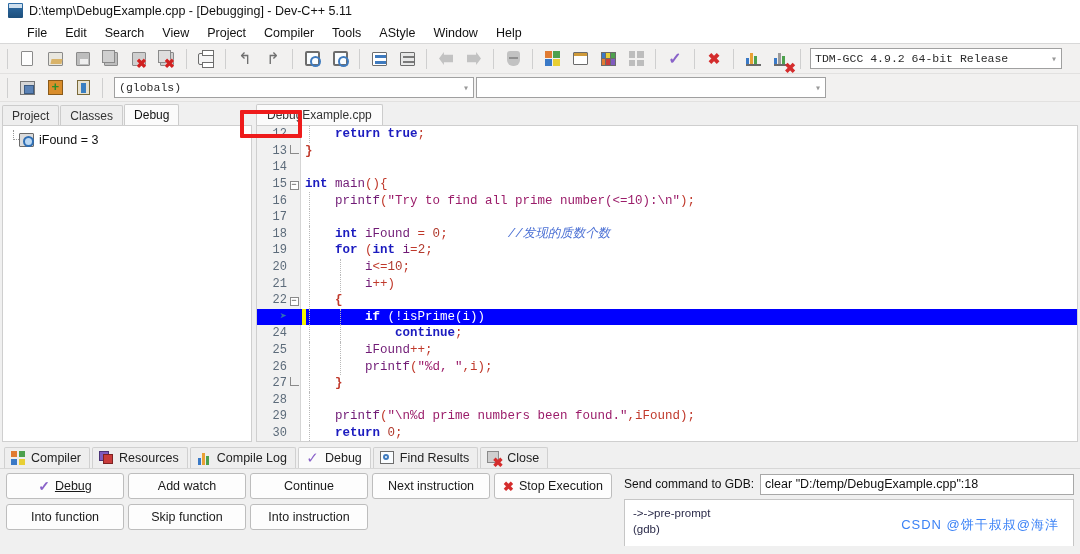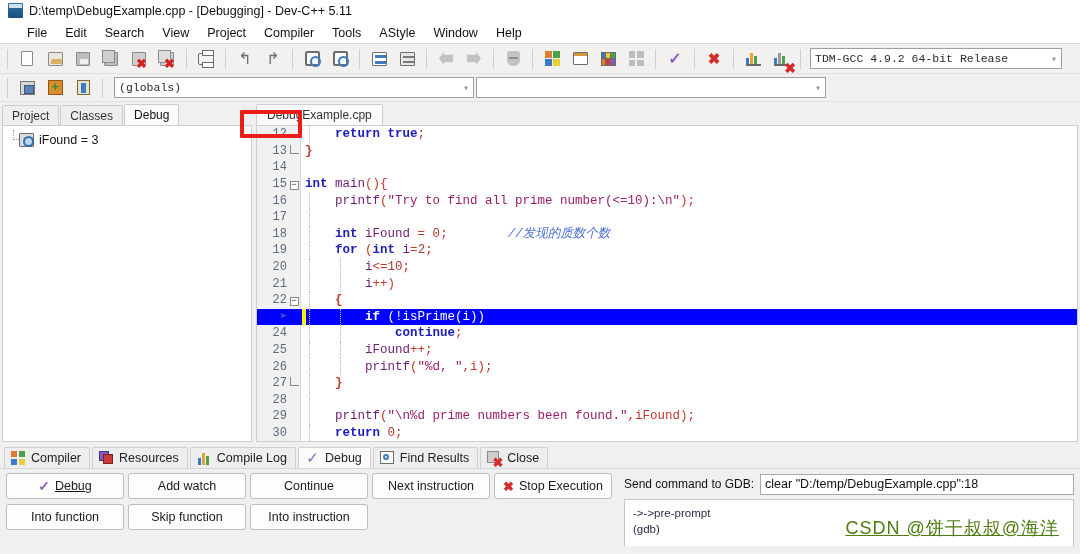--- a/index.html
+++ b/index.html
@@ -246,22 +246,22 @@
     flex: 1; margin-left: 6px; height: 21px; background: #fff;
     border: 1px solid #a8a8a8; padding: 0 4px; font-size: 12.5px; color: #111;
     display: flex; align-items: center;
   }
   .gdb-output {
     flex: 1; margin-top: 4px; background: #ffffff; border: 1px solid #c6c6c6;
     border-bottom: none; padding: 6px 8px; position: relative; overflow: hidden;
     font-size: 11.5px; color: #2b2b4a; line-height: 1.35;
   }
   .watermark {
-    position: absolute; right: 14px; top: 16px; color: #4d7c0f;
-    font-size: 18px; white-space: nowrap; letter-spacing: 1px; text-decoration: underline;
+    position: absolute; right: 14px; top: 16px; color: #3b82f6;
+    font-size: 13px; white-space: nowrap; letter-spacing: 1px;
   }
 </style>
 </head>
 <body>
 
 <div id="app">
 
   <div class="titlebar">
     <div class="title-icon"></div>
     <div class="title-text">D:\temp\DebugExample.cpp - [Debugging] - Dev-C++ 5.11</div>

